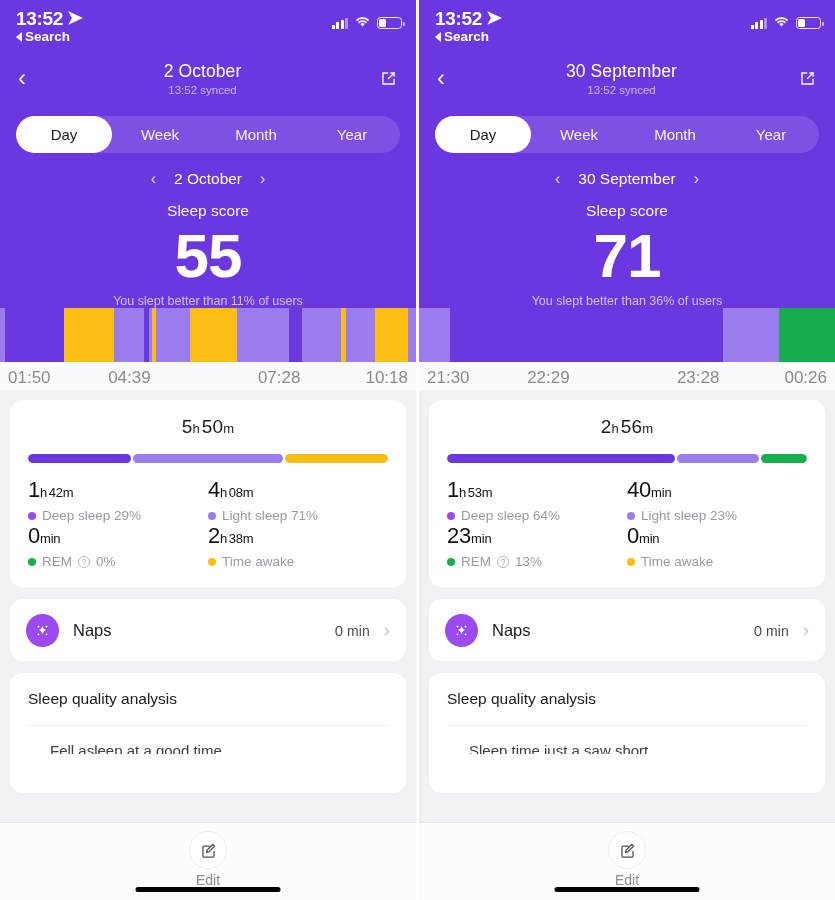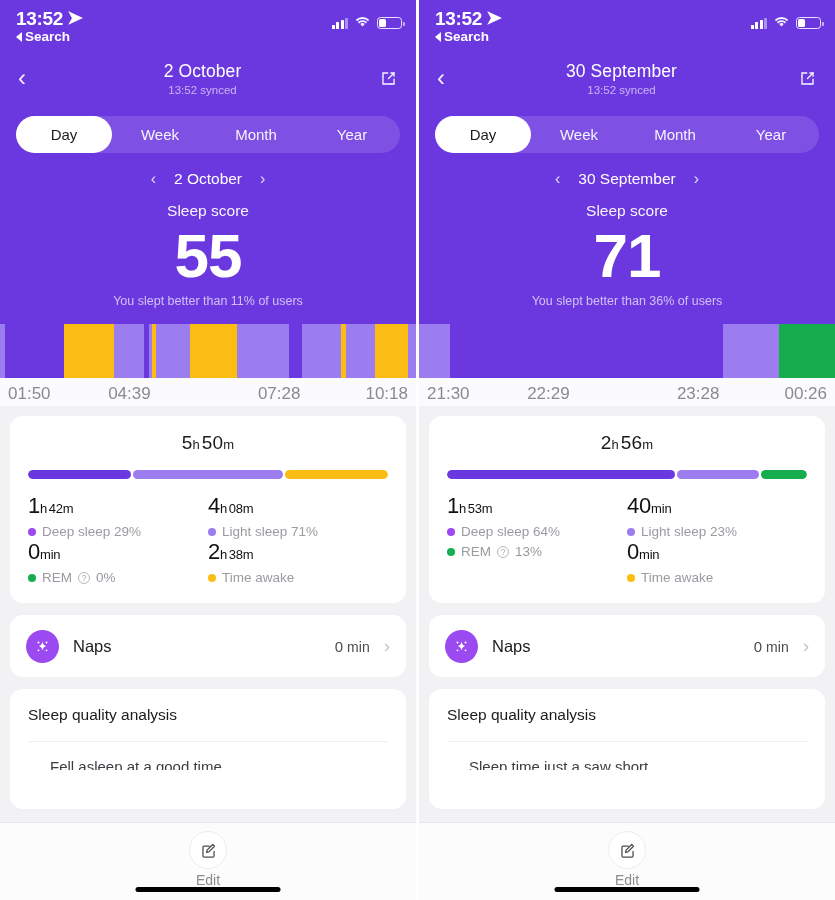--- a/index.html
+++ b/index.html
@@ -101,21 +101,21 @@
     gap: 18px; margin-top: 17px; font-size: 15.5px;
   }
   .datenav .arrow { font-size: 16px; opacity: .8; font-weight: 300; cursor: pointer; }
   .score-label { text-align: center; font-size: 15.5px; margin-top: 14px; color: rgba(255,255,255,.95); }
   .score-val {
     text-align: center; font-size: 62px; font-weight: 700;
     letter-spacing: -1px; margin-top: 4px; line-height: 1.02;
   }
   .score-sub {
     text-align: center; font-size: 12.5px;
-    color: rgba(255,255,255,.68); margin-top: 7px; padding-bottom: 16px;
+    color: rgba(255,255,255,.68); margin-top: 7px; 
   }
 
   
   .hypno-wrap { flex: 0 0 auto; background: #fbfbfd; }
   .hypno { height: 54px; display: flex; width: 100%; }
   .hypno i { display: block; height: 100%; }
   .axis {
     height: 28px; position: relative;
     font-size: 17px; color: #8a8a90;
     background: #fbfbfd;
@@ -451,20 +451,21 @@
               </div>
     </div>
             <div class="stat">
       <div class="stat-val"><span>40</span><u>min</u> </div>
       <div class="stat-lbl">
                 <span class="dot" style="background:#9b7df0"></span>
                 <span>Light sleep 23%</span>
               </div>
     </div>
             <div class="stat">
+      <div class="stat-val"><span>23</span><u>min</u> </div>
       <div class="stat-lbl">
                 <span class="dot" style="background:#16ad4e"></span>
                 <span>REM</span>
                 <span class="qmark">?</span>
                 <span>13%</span>
               </div>
     </div>
             <div class="stat">
       <div class="stat-val"><span>0</span><u>min</u> </div>
       <div class="stat-lbl">

